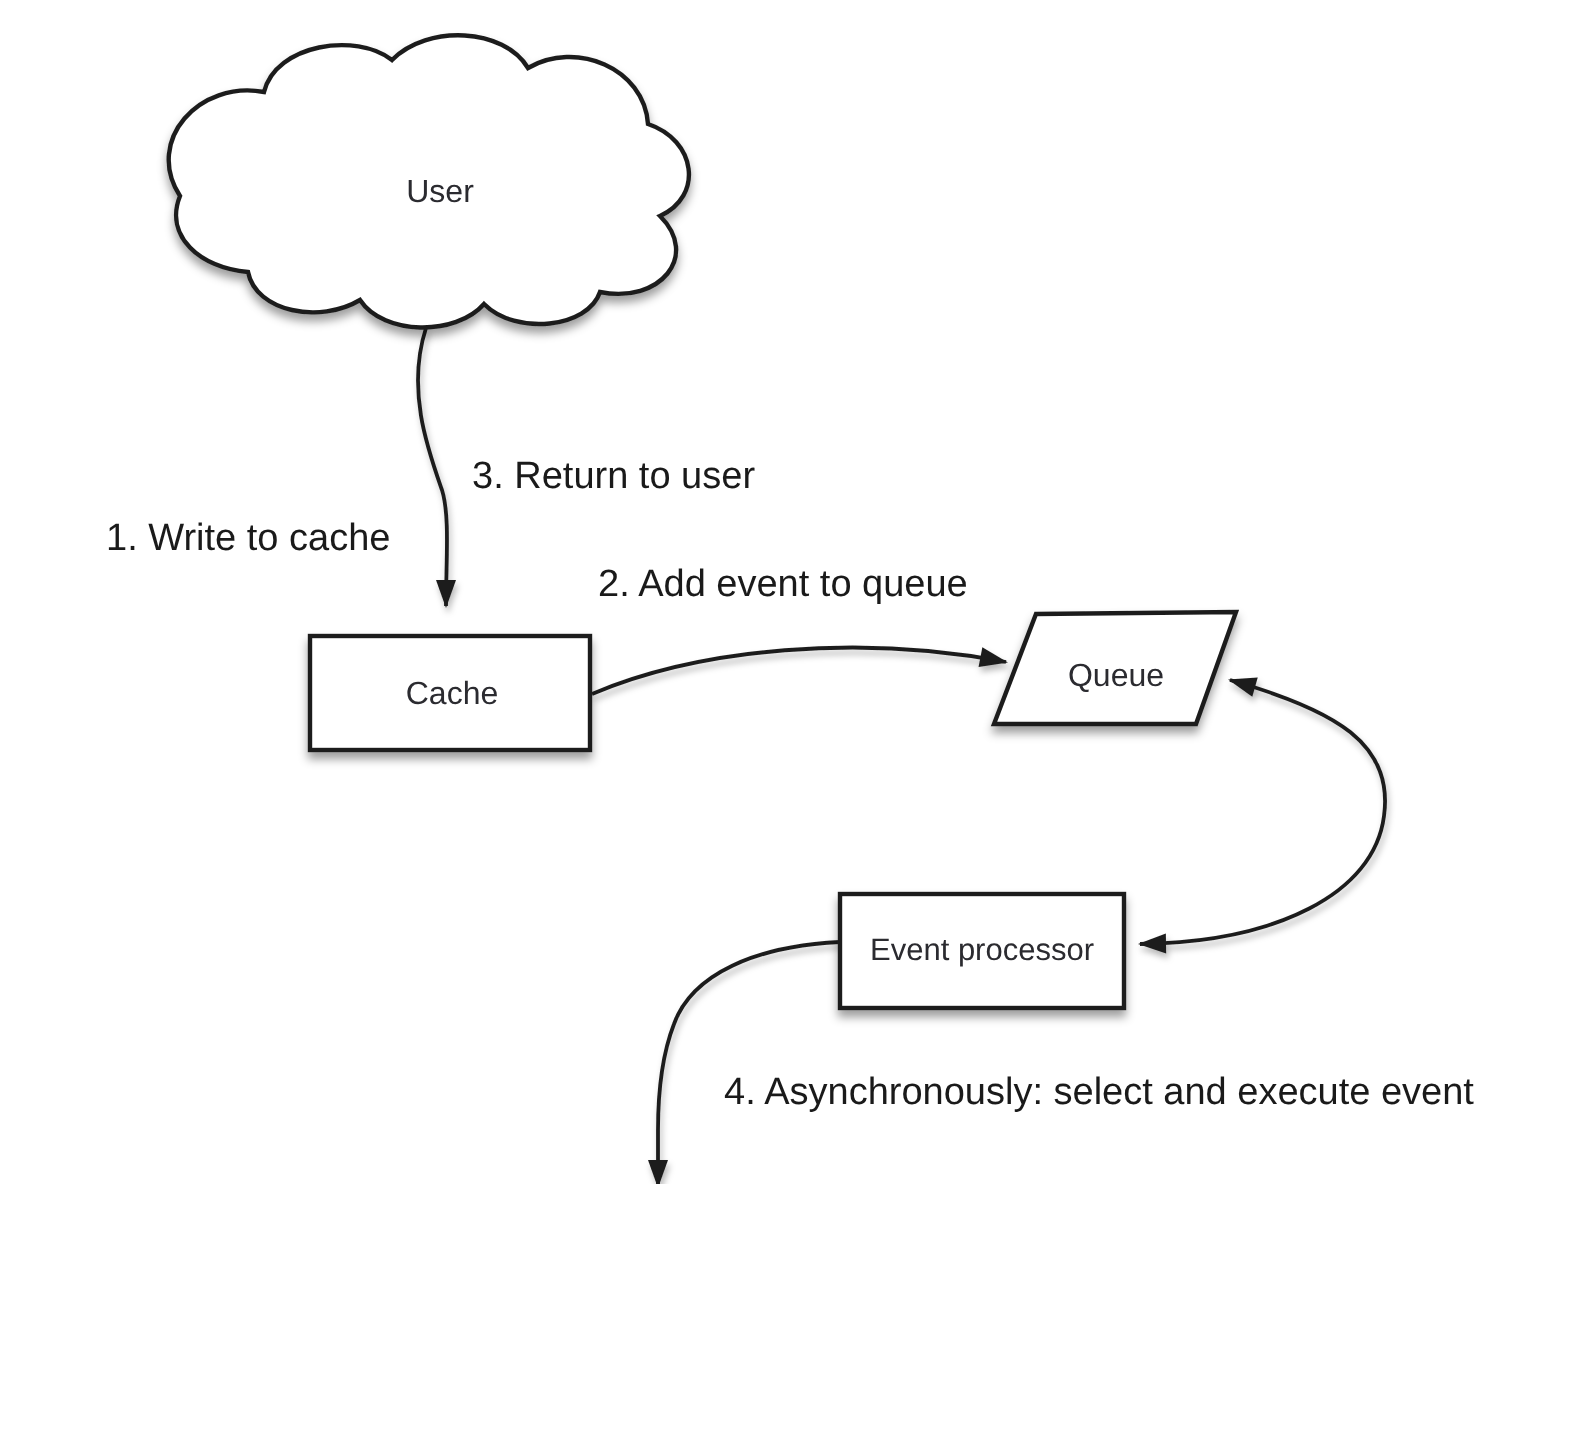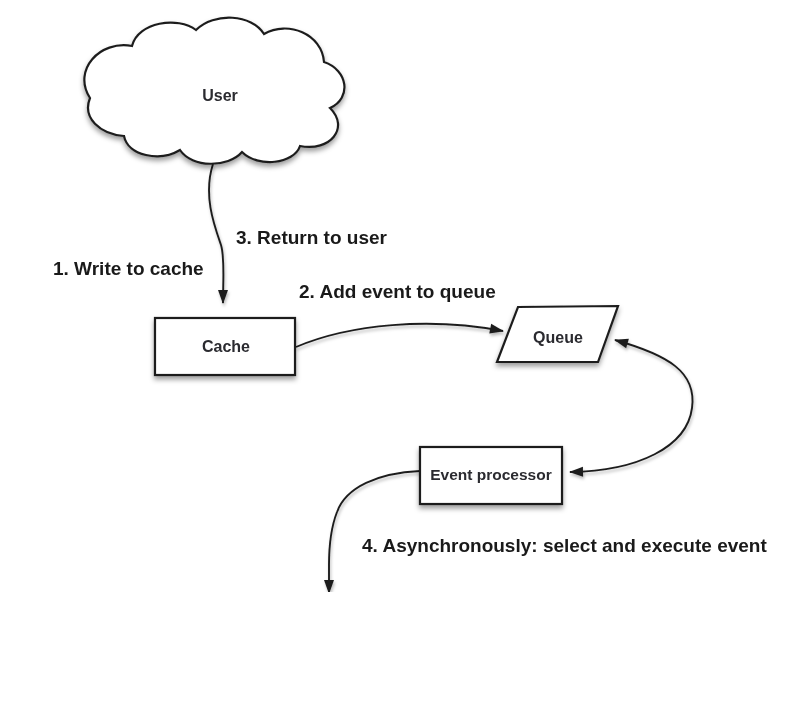--- a/index.html
+++ b/index.html
@@ -7,21 +7,20 @@
     padding: 0;
     background: #ffffff;
     font-family: "Liberation Sans", sans-serif;
   }
   .canvas {
     position: relative;
     width: 786px;
     height: 592px;
     background: #ffffff;
     overflow: hidden;
-    font-weight: bold;
   }
   svg { display: block; }
   .node-shape {
     fill: #ffffff;
     stroke: #1f1f1f;
     stroke-width: 2.2;
   }
   .edge {
     fill: none;
     stroke: #1f1f1f;

